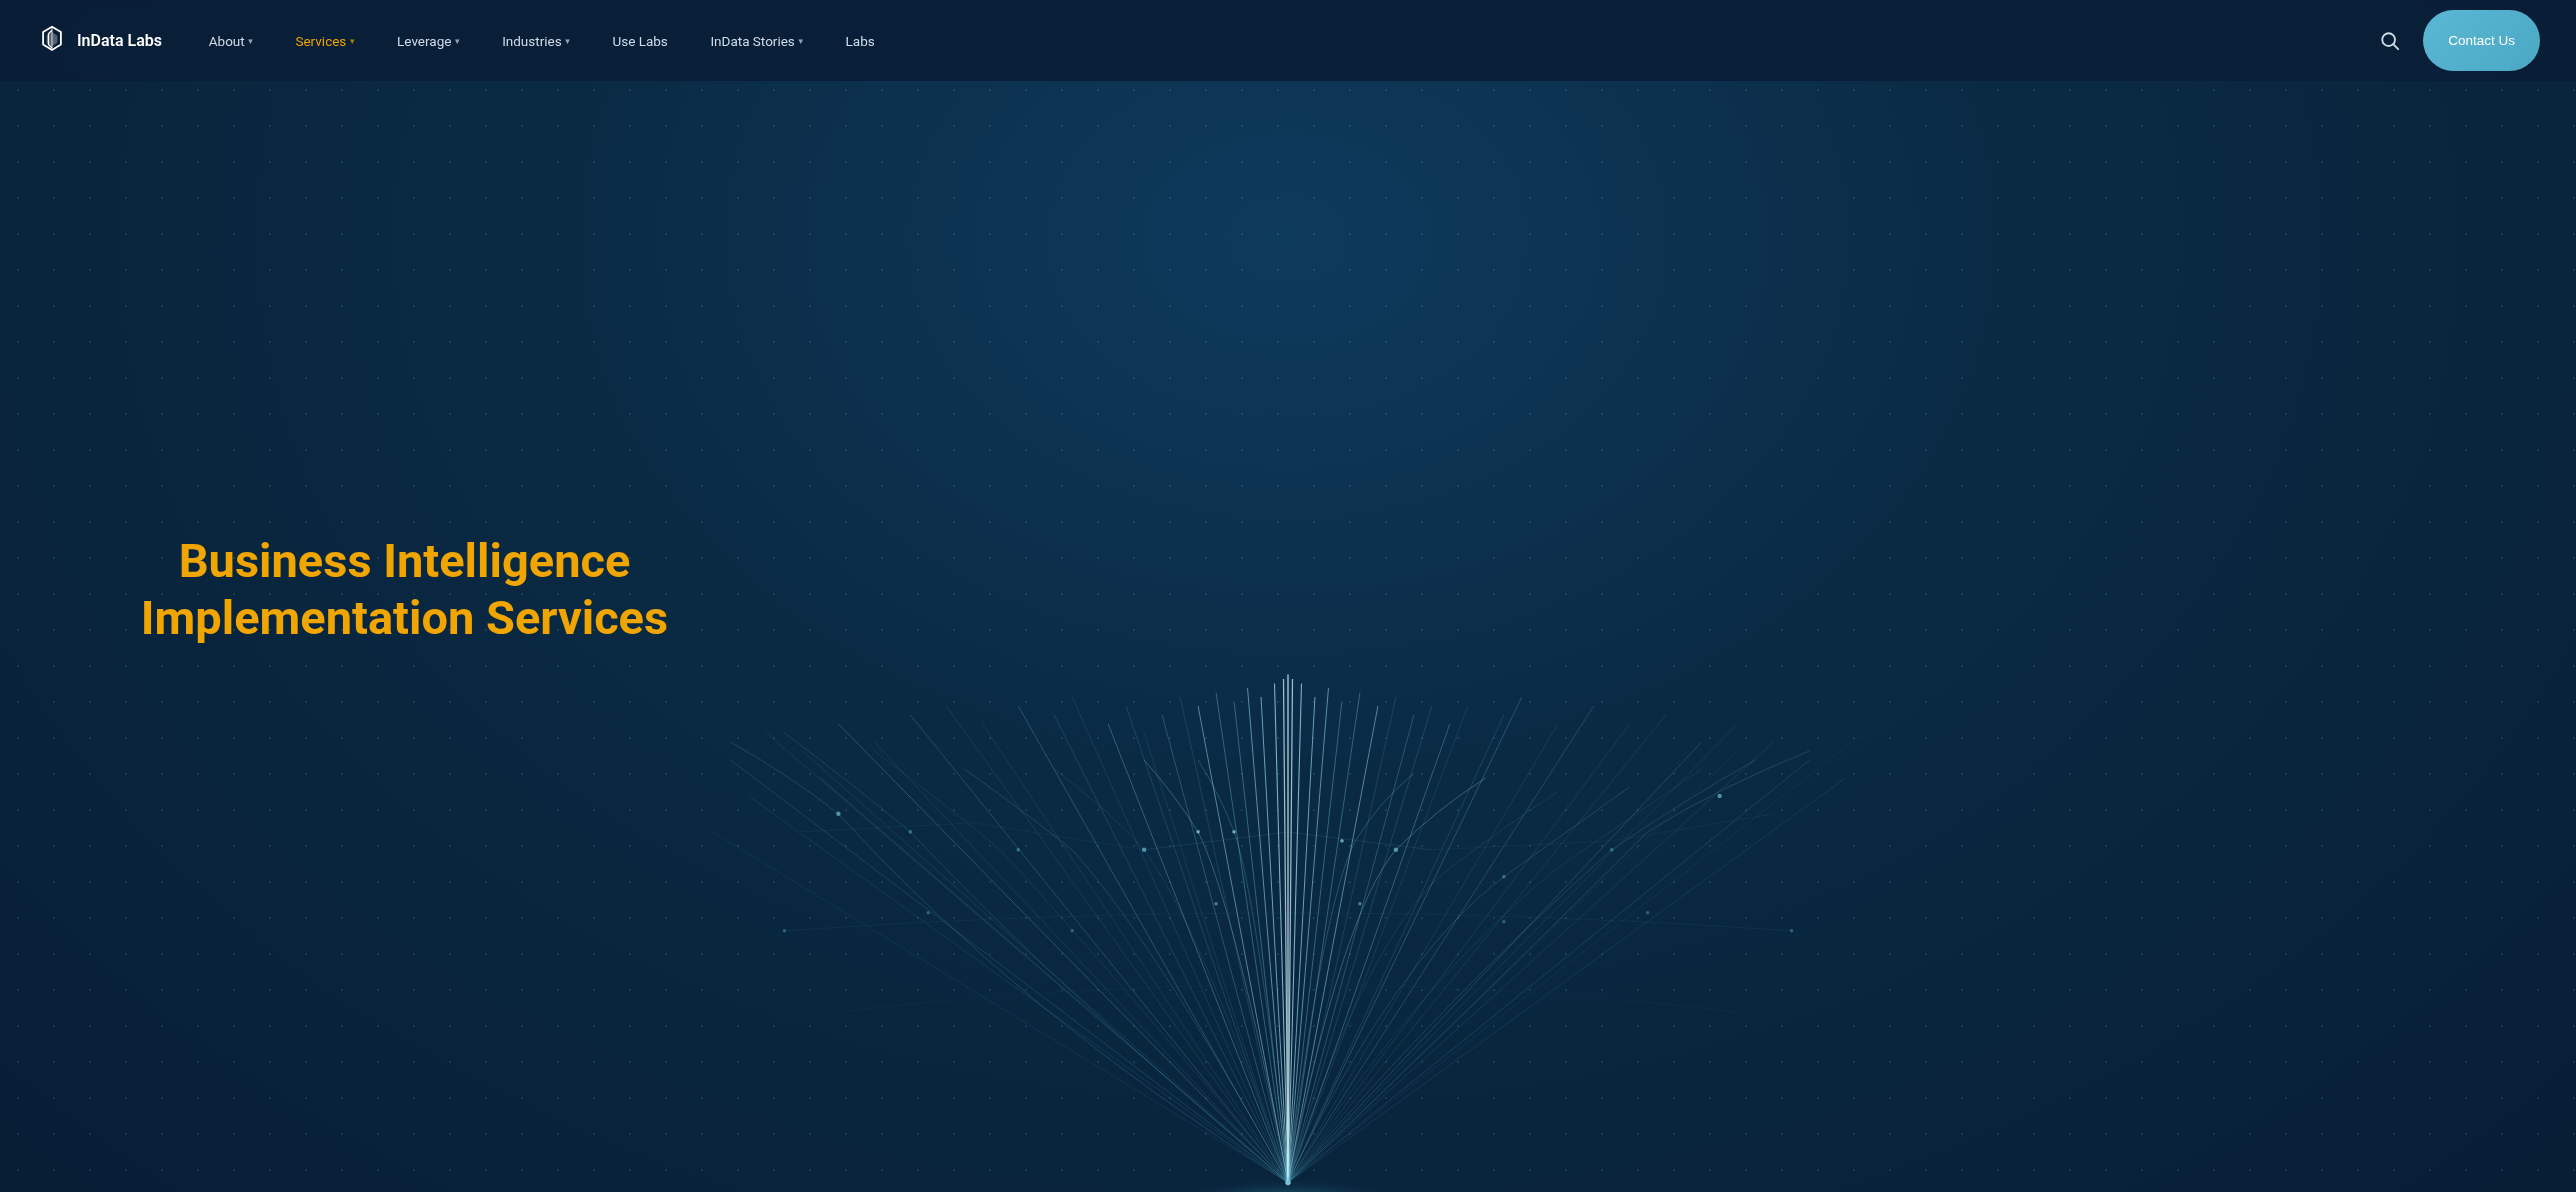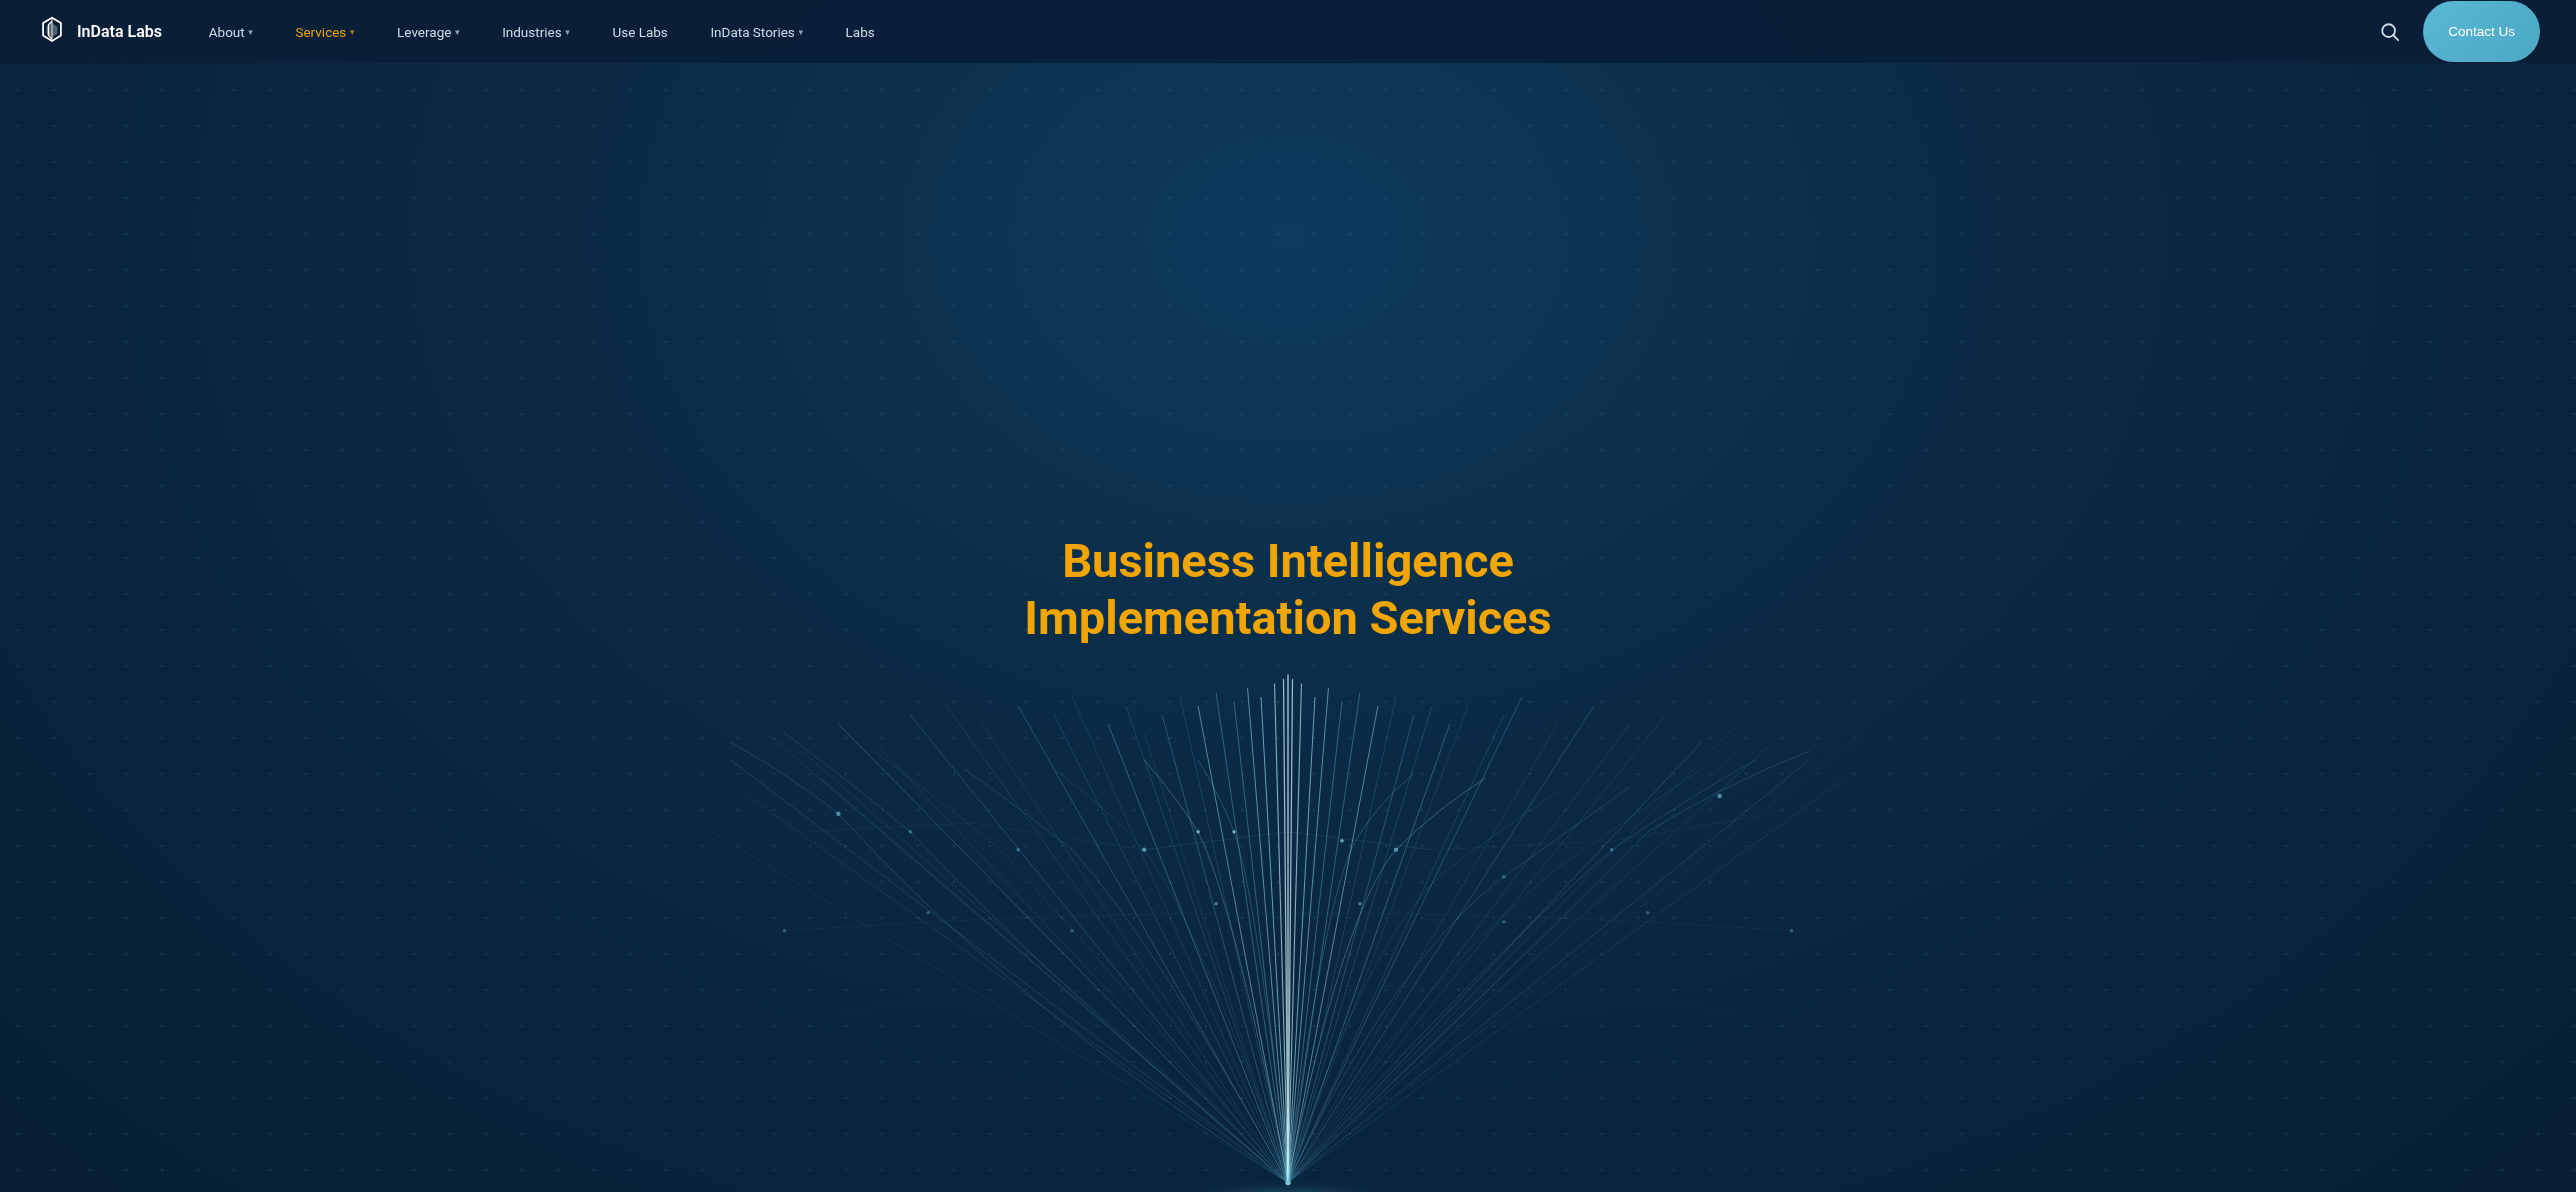--- a/index.html
+++ b/index.html
@@ -14,21 +14,21 @@
     
     nav {
       position: fixed;
       top: 0;
       left: 0;
       right: 0;
       z-index: 100;
       display: flex;
       align-items: center;
       padding: 0 36px;
-      height: 63px;
+      height: 81px;
       background: rgba(10, 30, 55, 0.95);
       backdrop-filter: blur(3.6px);
     }
 
     .nav-logo {
       display: flex;
       align-items: center;
       gap: 9px;
       text-decoration: none;
       margin-right: 36px;
@@ -102,21 +102,21 @@
       cursor: pointer;
       white-space: nowrap;
       transition: opacity 0.2s;
     }
 
     
     .hero {
       min-height: 100vh;
       display: flex;
       flex-direction: column;
-      align-items: center;
+      align-items: flex-start;
       justify-content: center;
       position: relative;
       overflow: hidden;
       padding-top: 63px;
       background: radial-gradient(ellipse at 50% 20%, #0e3a5c 0%, #0a2a44 40%, #071e35 100%);
     }
 
     .hero-content {
       position: relative;
       z-index: 10;

